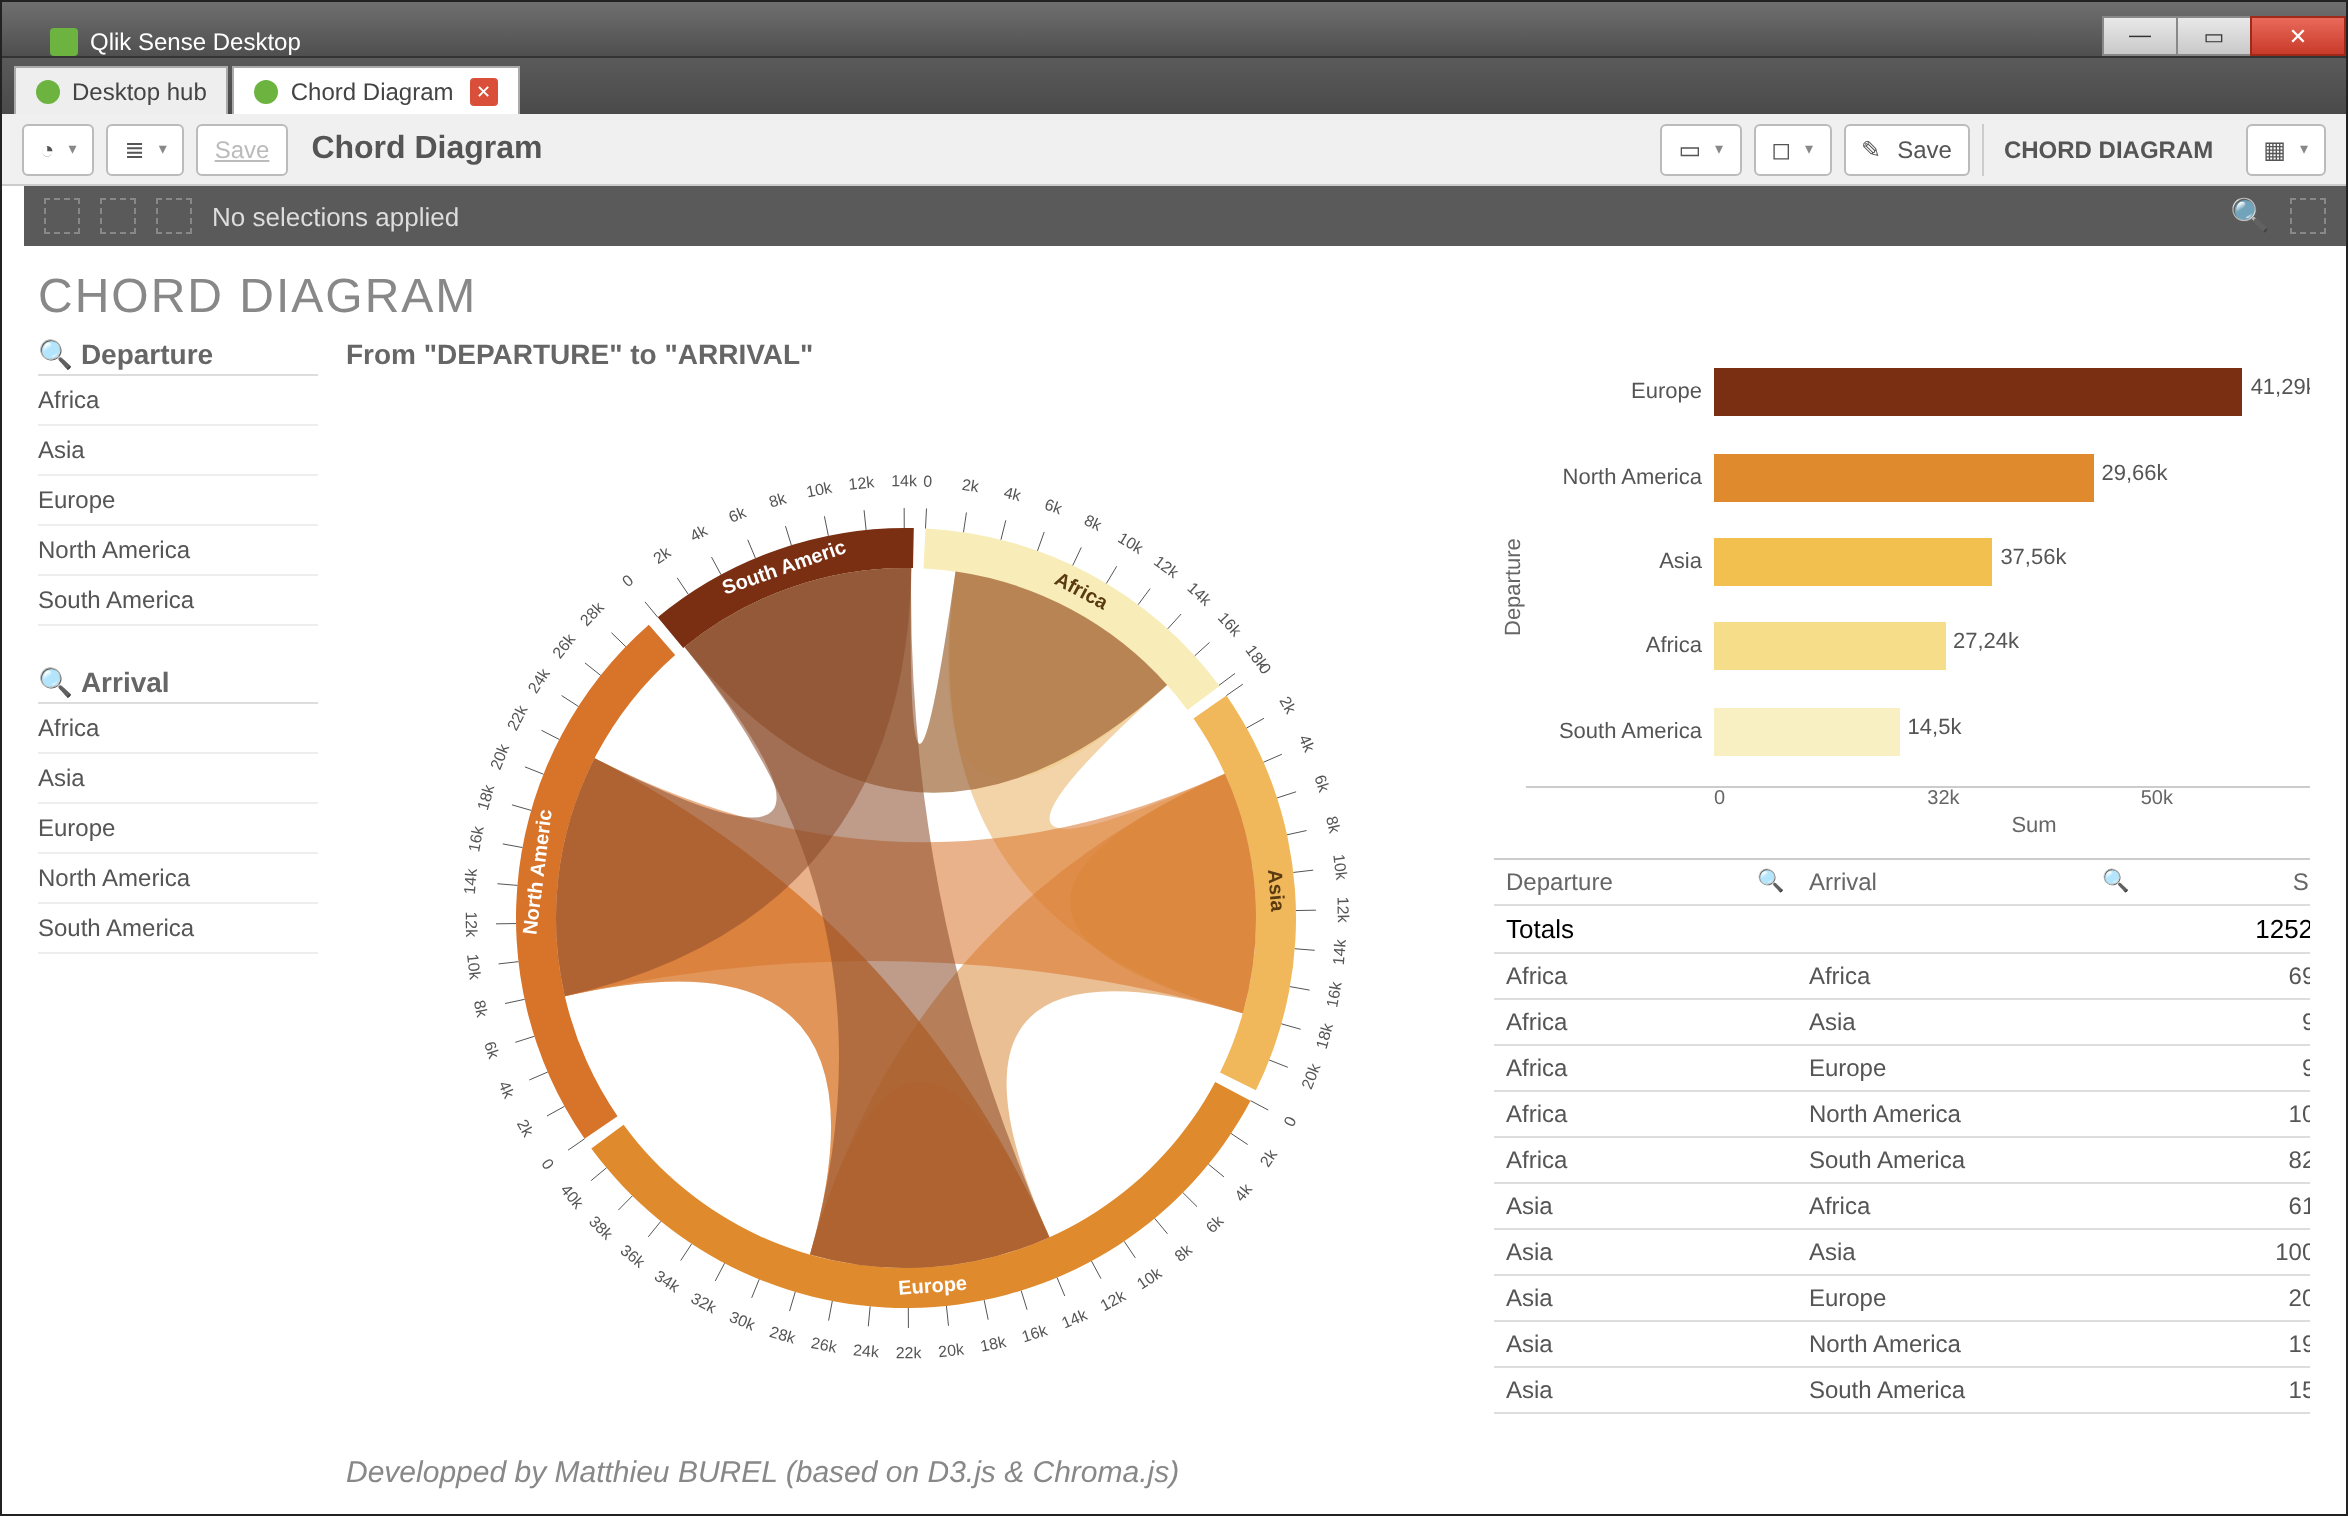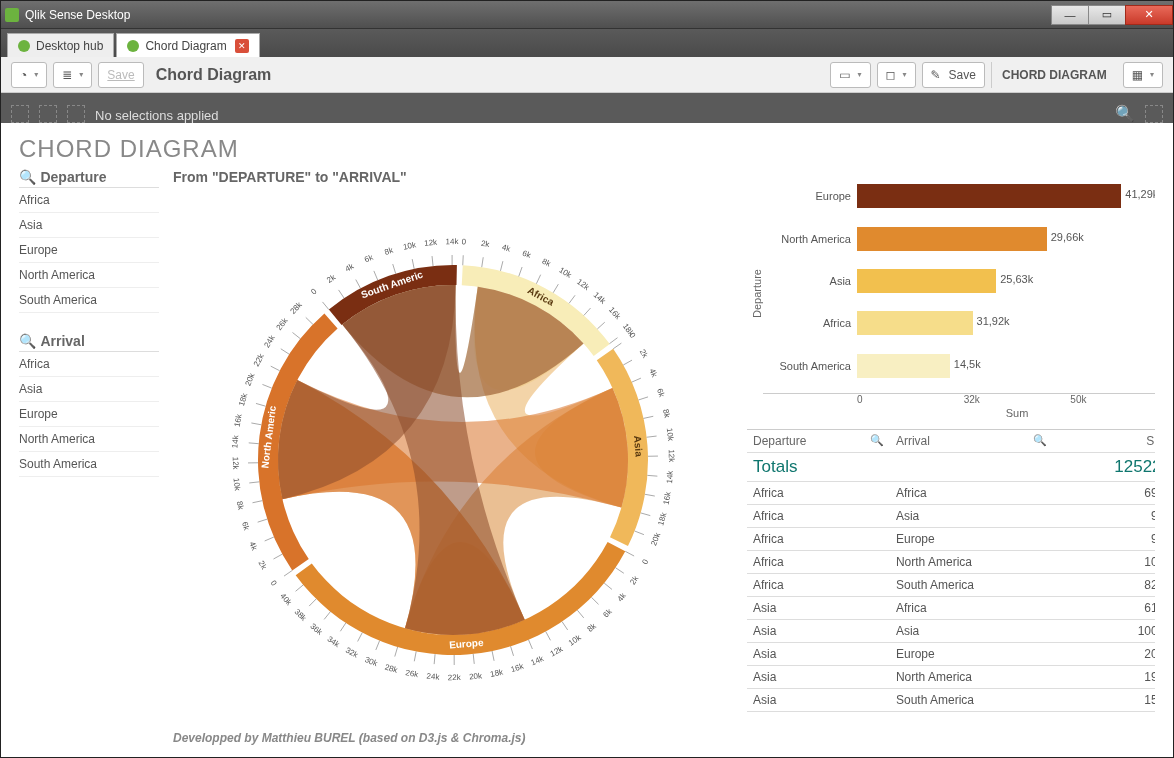--- a/index.html
+++ b/index.html
@@ -1,20 +1,20 @@
 <!DOCTYPE html>
 <html><head>
 <meta charset="utf-8">
 <style>
 * { box-sizing: border-box; margin: 0; padding: 0; font-family: "Segoe UI", Arial, sans-serif; }
 body { background: #4a4a4a; width: 1174px; height: 758px; overflow: hidden; }
 
 
 .window { width: 1174px; height: 758px; display: flex; flex-direction: column; border: 1px solid #222; background: #fff; }
-.titlebar { height: 28px; background: linear-gradient(#6f6f6f, #4f4f4f); display: flex; align-items: center; color: #fff; font-size: 12px; padding-left: 4px; border-bottom: 1px solid #333; }
+.titlebar { height: 28px; background: linear-gradient(#6f6f6f, #4f4f4f); display: flex; align-items: flex-end; color: #fff; font-size: 12px; padding-left: 24px; border-bottom: 1px solid #333; }
 .title-icon { width: 14px; height: 14px; background: #6cb33f; border-radius: 2px; margin-right: 6px; }
 .titlebar .spacer { flex: 1; }
 .win-btns { display: flex; }
 .win-btn { width: 38px; height: 20px; background: linear-gradient(#e8e8e8,#c9c9c9); border: 1px solid #888; margin-left: -1px; display: flex; align-items: center; justify-content: center; font-size: 11px; color: #333; }
 .win-btn.close { background: linear-gradient(#e96a5a,#c93a2a); color: #fff; width: 48px; border-color: #a02a1a; }
 
 
 .tab-strip { height: 28px; background: linear-gradient(#5a5a5a,#4a4a4a); display: flex; align-items: flex-end; padding-left: 6px; }
 .tab { background: #fff; border: 1px solid #aaa; border-bottom: none; height: 24px; display: flex; align-items: center; padding: 0 10px; font-size: 12px; color: #444; margin-right: 2px; }
 .tab.inactive { background: #eee; }
@@ -23,39 +23,39 @@
 
 
 .toolbar { height: 36px; background: #f0f0f0; border-bottom: 1px solid #ccc; display: flex; align-items: center; padding: 0 10px; gap: 6px; }
 .tool-btn { border: 1px solid #bbb; background: #fff; height: 26px; padding: 0 8px; display: flex; align-items: center; font-size: 12px; color: #555; gap: 4px; border-radius: 3px; }
 .tool-btn.disabled { color: #bbb; text-decoration: underline; }
 .toolbar .title { font-size: 16px; font-weight: bold; color: #555; margin-left: 6px; }
 .toolbar .spacer { flex: 1; }
 .sheet-name { font-size: 12px; font-weight: bold; color: #555; padding: 0 10px; border-left: 1px solid #ccc; height: 26px; display: flex; align-items: center; }
 
 
-.sel-bar { height: 30px; background: #5a5a5a; color: #ddd; display: flex; align-items: flex-end; padding: 0 10px; font-size: 13px; gap: 10px; }
+.sel-bar { height: 30px; background: #5a5a5a; color: #ddd; display: flex; align-items: center; padding: 0 10px; font-size: 13px; gap: 10px; margin-left: 11px; }
 .sel-ico { width: 18px; height: 18px; border: 1px dashed #888; }
 .sel-bar .spacer { flex: 1; }
 
 
 .content { flex: 1; background: #fff; padding: 12px 18px; display: flex; flex-direction: column; overflow: hidden; }
 .page-title { font-size: 24px; color: #888; letter-spacing: 1px; margin-bottom: 6px; }
 .main-grid { flex: 1; display: grid; grid-template-columns: 140px 560px 430px; gap: 14px; overflow: hidden; }
 
 
 .filters { display: flex; flex-direction: column; gap: 20px; font-size: 12px; color: #555; }
 .filter-head { font-weight: bold; font-size: 14px; color: #666; border-bottom: 1px solid #ddd; padding-bottom: 2px; display: flex; align-items: center; gap: 4px; }
 .filter-item { padding: 5px 0; border-bottom: 1px solid #eee; cursor: pointer; }
 
 
 .chord-pane { display: flex; flex-direction: column; }
 .chord-title { font-size: 14px; font-weight: bold; color: #666; margin-bottom: 4px; }
 .chord-svg { flex: 1; display: flex; align-items: center; justify-content: center; }
-.chord-credit { font-size: 12px; font-style: italic; color: #888; font-weight: bold; }
+.chord-credit { font-size: 15px; font-style: italic; color: #888; }
 
 
 .right-col { display: flex; flex-direction: column; gap: 10px; overflow: hidden; }
 .bar-chart { height: 250px; display: flex; }
 .bar-yaxis-label { writing-mode: vertical-rl; transform: rotate(180deg); font-size: 11px; color: #666; text-align: center; padding-right: 4px; }
 .bar-body { flex: 1; display: flex; flex-direction: column; }
 .bar-rows { flex: 1; display: flex; flex-direction: column; justify-content: space-around; padding: 6px 0; }
 .bar-row { display: flex; align-items: center; gap: 6px; font-size: 11px; color: #555; }
 .bar-label { width: 88px; text-align: right; }
 .bar-track { flex: 1; position: relative; height: 24px; }
@@ -63,21 +63,21 @@
 .bar-val { position: absolute; left: calc(var(--w) + 4px); top: 4px; font-size: 11px; color: #555; white-space: nowrap; }
 .bar-axis { display: flex; padding-left: 94px; font-size: 10px; color: #666; border-top: 1px solid #ccc; }
 .bar-axis span { flex: 1; }
 .bar-xlabel { text-align: center; font-size: 11px; color: #666; padding-left: 94px; margin-top: 2px; }
 
 
 .data-table { flex: 1; overflow: auto; font-size: 12px; color: #555; border-top: 1px solid #ccc; }
 table { width: 100%; border-collapse: collapse; }
 th, td { border-bottom: 1px solid #ddd; padding: 4px 6px; text-align: left; }
 td.num, th.num { text-align: right; }
-tr.totals td { color: #0f766e; font-size: 17px; }
+tr.totals td { color: #000000; font-size: 13px; }
 th { font-weight: normal; color: #666; }
 th .srch { float: right; font-size: 11px; }
 
 
 .chev::after { content: "▾"; font-size: 8px; margin-left: 3px; color: #888; }
 .pencil::before { content: "✎"; margin-right: 4px; }
 </style>
 </head>
 <body>
 
@@ -340,28 +340,28 @@
                   <div class="bar-label">North America</div>
                   <div class="bar-track" style="--w:59.3%">
                     <div class="bar-fill" style="width:59.3%;background:#e08a2e"></div>
                     <div class="bar-val">29,66k</div>
                   </div>
                 </div>
                 <div class="bar-row">
                   <div class="bar-label">Asia</div>
                   <div class="bar-track" style="--w:43.5%">
                     <div class="bar-fill" style="width:43.5%;background:#f2c04e"></div>
-                    <div class="bar-val">25,63k</div>
+                    <div class="bar-val">37,56k</div>
                   </div>
                 </div>
                 <div class="bar-row">
                   <div class="bar-label">Africa</div>
                   <div class="bar-track" style="--w:36.1%">
                     <div class="bar-fill" style="width:36.1%;background:#f6dd8a"></div>
-                    <div class="bar-val">31,92k</div>
+                    <div class="bar-val">27,24k</div>
                   </div>
                 </div>
                 <div class="bar-row">
                   <div class="bar-label">South America</div>
                   <div class="bar-track" style="--w:29.0%">
                     <div class="bar-fill" style="width:29.0%;background:#f8efc2"></div>
                     <div class="bar-val">14,5k</div>
                   </div>
                 </div>
               </div>

